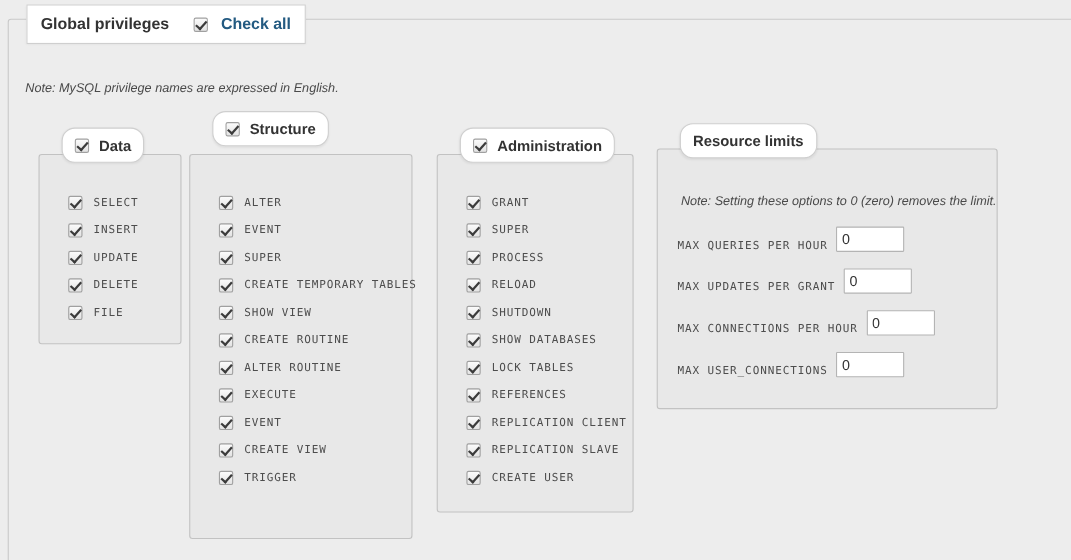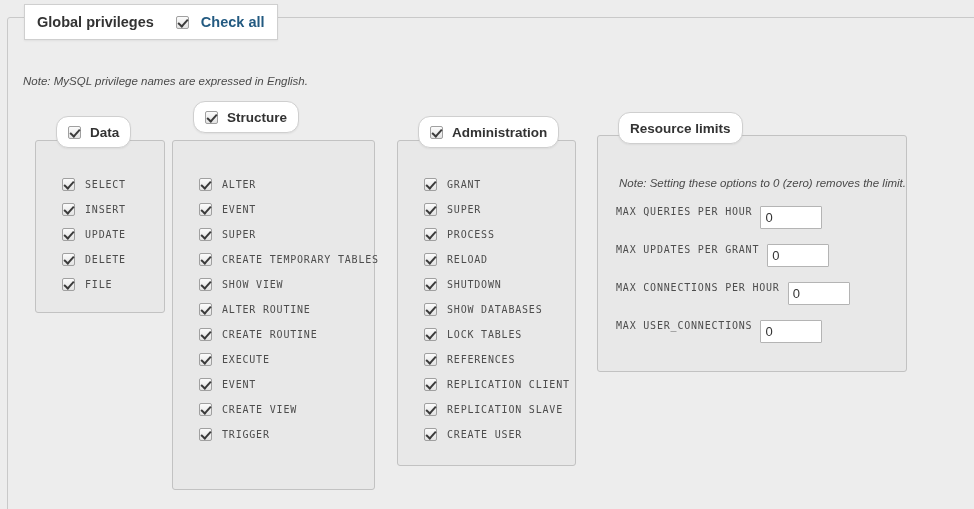--- a/index.html
+++ b/index.html
@@ -152,21 +152,21 @@
   .res-rows {
     position: absolute;
     left: 18px;
     top: 70px;
     display: flex;
     flex-direction: column;
     gap: 15px;
   }
   .res-row {
     display: flex;
-    align-items: flex-start;
+    align-items: flex-end;
     height: 23px;
   }
   .res-label {
     font-family: "DejaVu Sans Mono", "Liberation Mono", monospace;
     font-size: 10px;
     letter-spacing: 0.8px;
     color: #4d4d4d;
     white-space: nowrap;
     margin-right: 8px;
   }
@@ -242,25 +242,25 @@
       <div class="priv-row">
         <input type="checkbox" class="cb" checked="" style="">
         <span class="priv-label">CREATE TEMPORARY TABLES</span>
       </div>
       <div class="priv-row">
         <input type="checkbox" class="cb" checked="" style="">
         <span class="priv-label">SHOW VIEW</span>
       </div>
       <div class="priv-row">
         <input type="checkbox" class="cb" checked="" style="">
+        <span class="priv-label">CREATE ROUTINE</span>
+      </div>
+      <div class="priv-row">
+        <input type="checkbox" class="cb" checked="" style="">
         <span class="priv-label">ALTER ROUTINE</span>
-      </div>
-      <div class="priv-row">
-        <input type="checkbox" class="cb" checked="" style="">
-        <span class="priv-label">CREATE ROUTINE</span>
       </div>
       <div class="priv-row">
         <input type="checkbox" class="cb" checked="" style="">
         <span class="priv-label">EXECUTE</span>
       </div>
       <div class="priv-row">
         <input type="checkbox" class="cb" checked="" style="">
         <span class="priv-label">EVENT</span>
       </div>
       <div class="priv-row">

